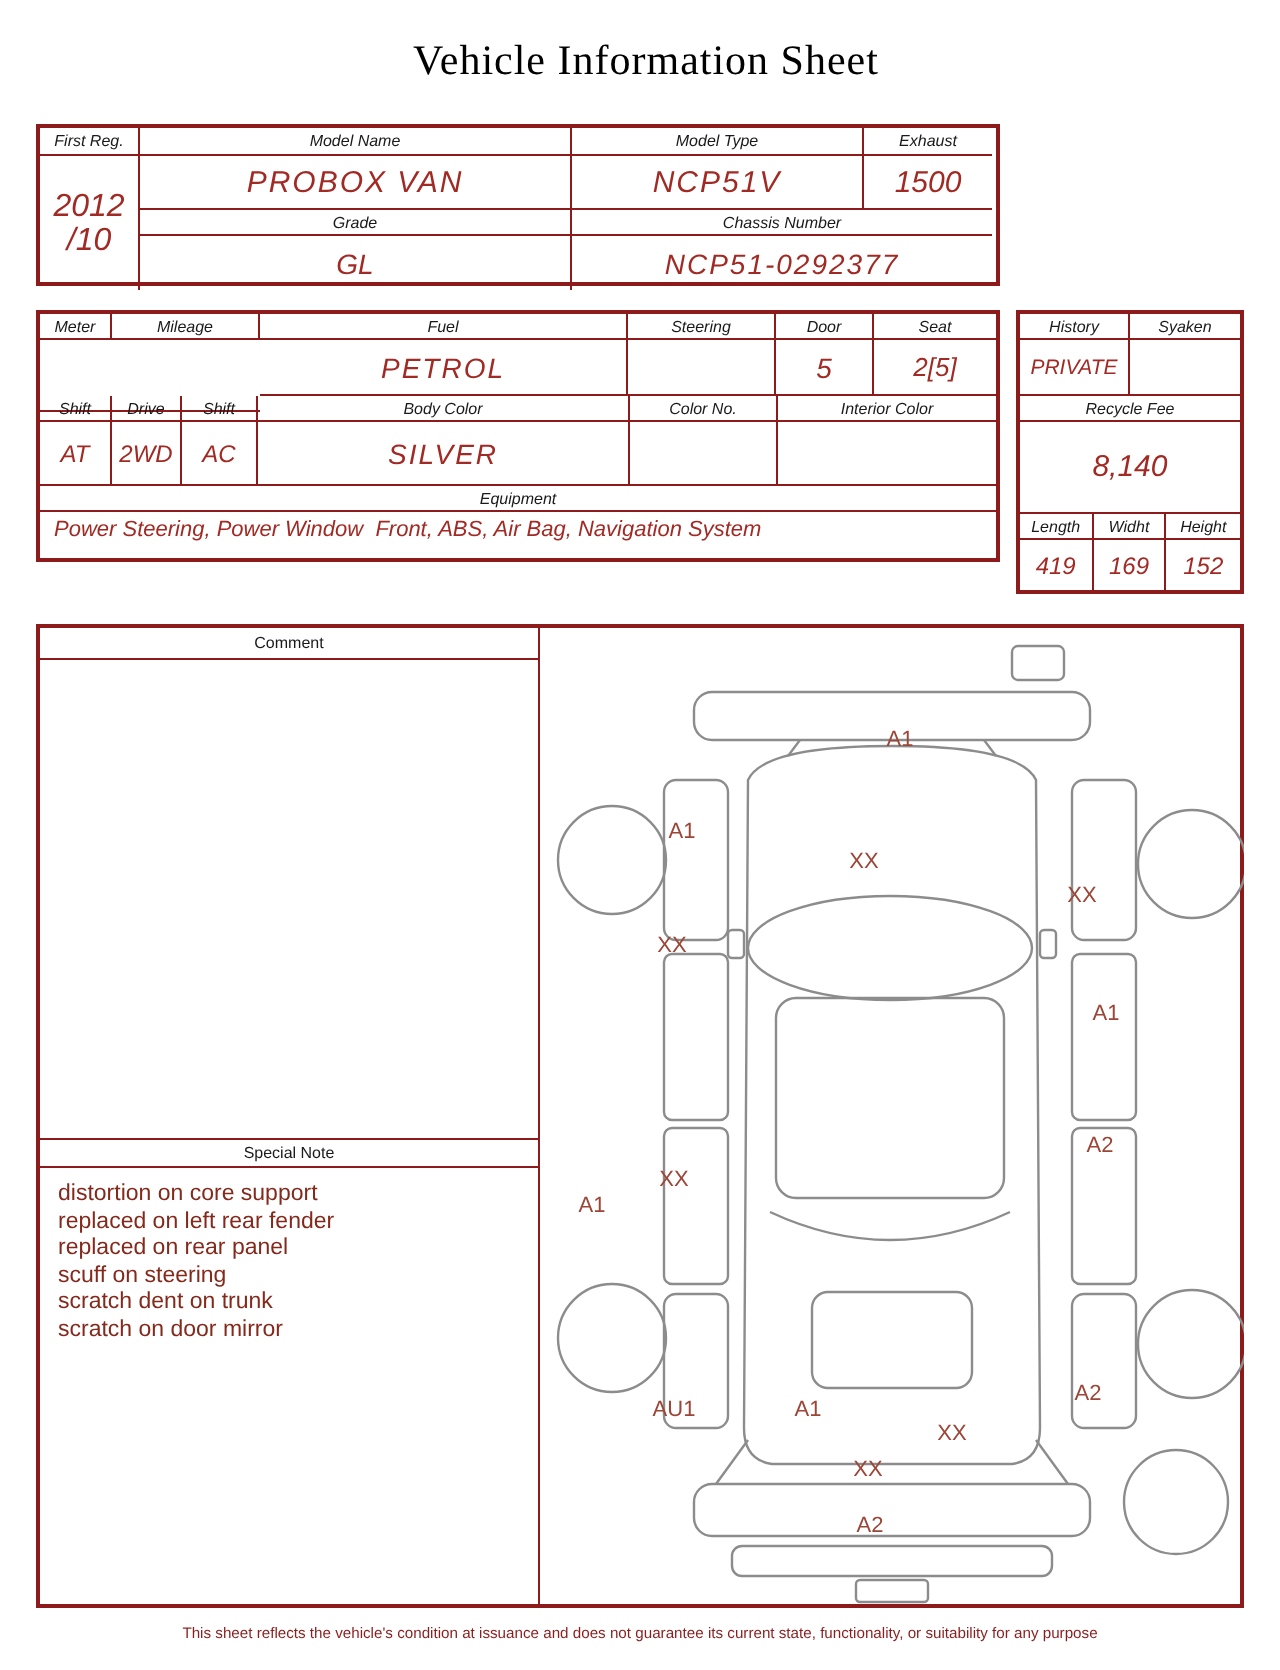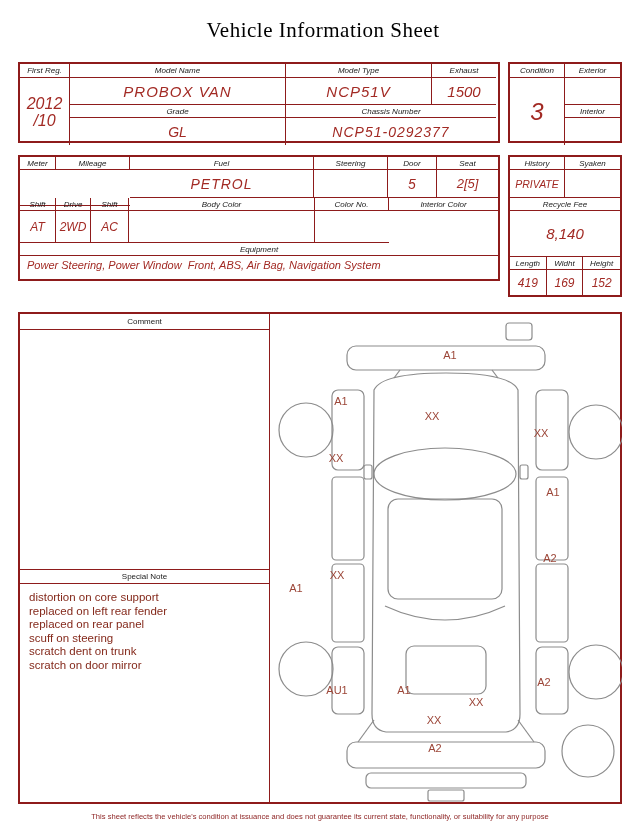--- a/index.html
+++ b/index.html
@@ -38,21 +38,21 @@
   .bottom-box{position:absolute;left:18px;top:312px;width:604px;height:492px;border:2px solid var(--bd);display:flex;}
   .left-pane{width:250px;height:100%;border-right:1.5px solid var(--bd);display:flex;flex-direction:column;}
   .comment-header{height:16px;border-bottom:1.5px solid var(--bd);display:flex;align-items:center;justify-content:center;font-size:8px;color:var(--lbl);}
   .comment-body{height:239px;}
   .note-header{height:15px;border-top:1.5px solid var(--bd);border-bottom:1.5px solid var(--bd);
                display:flex;align-items:center;justify-content:center;font-size:8px;color:var(--lbl);}
   .note-list{flex:1;padding:7px 9px;color:var(--note);font-size:11.5px;line-height:13.5px;}
   .note-line{white-space:nowrap;}
   .diagram-pane{position:relative;flex:1;height:100%;}
   .diagram-svg{position:absolute;left:0;top:2px;width:352px;height:486px;}
-  .label-layer{position:absolute;left:0;top:2px;width:352px;height:486px;pointer-events:none;}
+  .label-layer{position:absolute;left:0;top:17px;width:352px;height:486px;pointer-events:none;}
   .dlabel{position:absolute;transform:translate(-50%,-50%);font-size:11px;color:#9c4638;}
   .footer{position:absolute;left:0;top:812px;width:100%;text-align:center;font-size:7.6px;color:#8b1f1f;}
 </style>
 </head>
 <body>
 
 <div class="sheet">
 
   <div class="title">Vehicle Information Sheet</div>
 
@@ -70,28 +70,20 @@
     <div class="cell vl v15" style="grid-area:2/3/3/4;letter-spacing:1px">NCP51V</div>
     <div class="cell vl v15 nbr" style="grid-area:2/4/3/5">1500</div>
 
     <div class="cell lb" style="grid-area:3/2/4/3">Grade</div>
     <div class="cell lb nbr" style="grid-area:3/3/4/5">Chassis Number</div>
 
     <div class="cell vl v14 nbb" style="grid-area:4/2/5/3">GL</div>
     <div class="cell vl v14 nbr nbb" style="grid-area:4/3/5/5;letter-spacing:1px">NCP51-0292377</div>
   </div>
 
-  <div class="tbl grid" style="left:508px;top:62px;width:114px;height:81px;grid-template-columns:55px 55px;grid-template-rows:14px 27px 13px 27px;">
-    <div class="cell lb" style="grid-area:1/1/2/2">Condition</div>
-    <div class="cell lb nbr" style="grid-area:1/2/2/3">Exterior</div>
-    <div class="cell vl big3 nbb" style="grid-area:2/1/5/2">3</div>
-    <div class="cell vl v12 nbr" style="grid-area:2/2/3/3"></div>
-    <div class="cell lb nbr" style="grid-area:3/2/4/3">Interior</div>
-    <div class="cell vl v12 nbr nbb" style="grid-area:4/2/5/3"></div>
-  </div>
 
   <div class="tbl" style="left:18px;top:155px;width:482px;height:126px;">
 
     <div class="grid" style="grid-template-columns:36px 74px 184px 74px 49px 61px;grid-template-rows:13px 28px;">
       <div class="cell lb">Meter</div>
       <div class="cell lb">Mileage</div>
       <div class="cell lb">Fuel</div>
       <div class="cell lb">Steering</div>
       <div class="cell lb">Door</div>
       <div class="cell lb nbr">Seat</div>
@@ -108,20 +100,21 @@
       <div class="cell lb">Shift</div>
       <div class="cell lb">Drive</div>
       <div class="cell lb">Shift</div>
       <div class="cell lb">Body Color</div>
       <div class="cell lb">Color No.</div>
       <div class="cell lb nbr">Interior Color</div>
 
       <div class="cell vl v12">AT</div>
       <div class="cell vl v12">2WD</div>
       <div class="cell vl v12">AC</div>
+      <div class="cell vl v14" style="letter-spacing:1px">SILVER</div>
       <div class="cell vl v12"></div>
       <div class="cell vl v12 nbr"></div>
     </div>
 
     <div class="grid" style="grid-template-columns:478px;grid-template-rows:13px 40px;">
       <div class="cell lb nbr">Equipment</div>
       <div class="cell vl equip nbr nbb">Power Steering, Power Window  Front, ABS, Air Bag, Navigation System</div>
     </div>
   </div>
 

